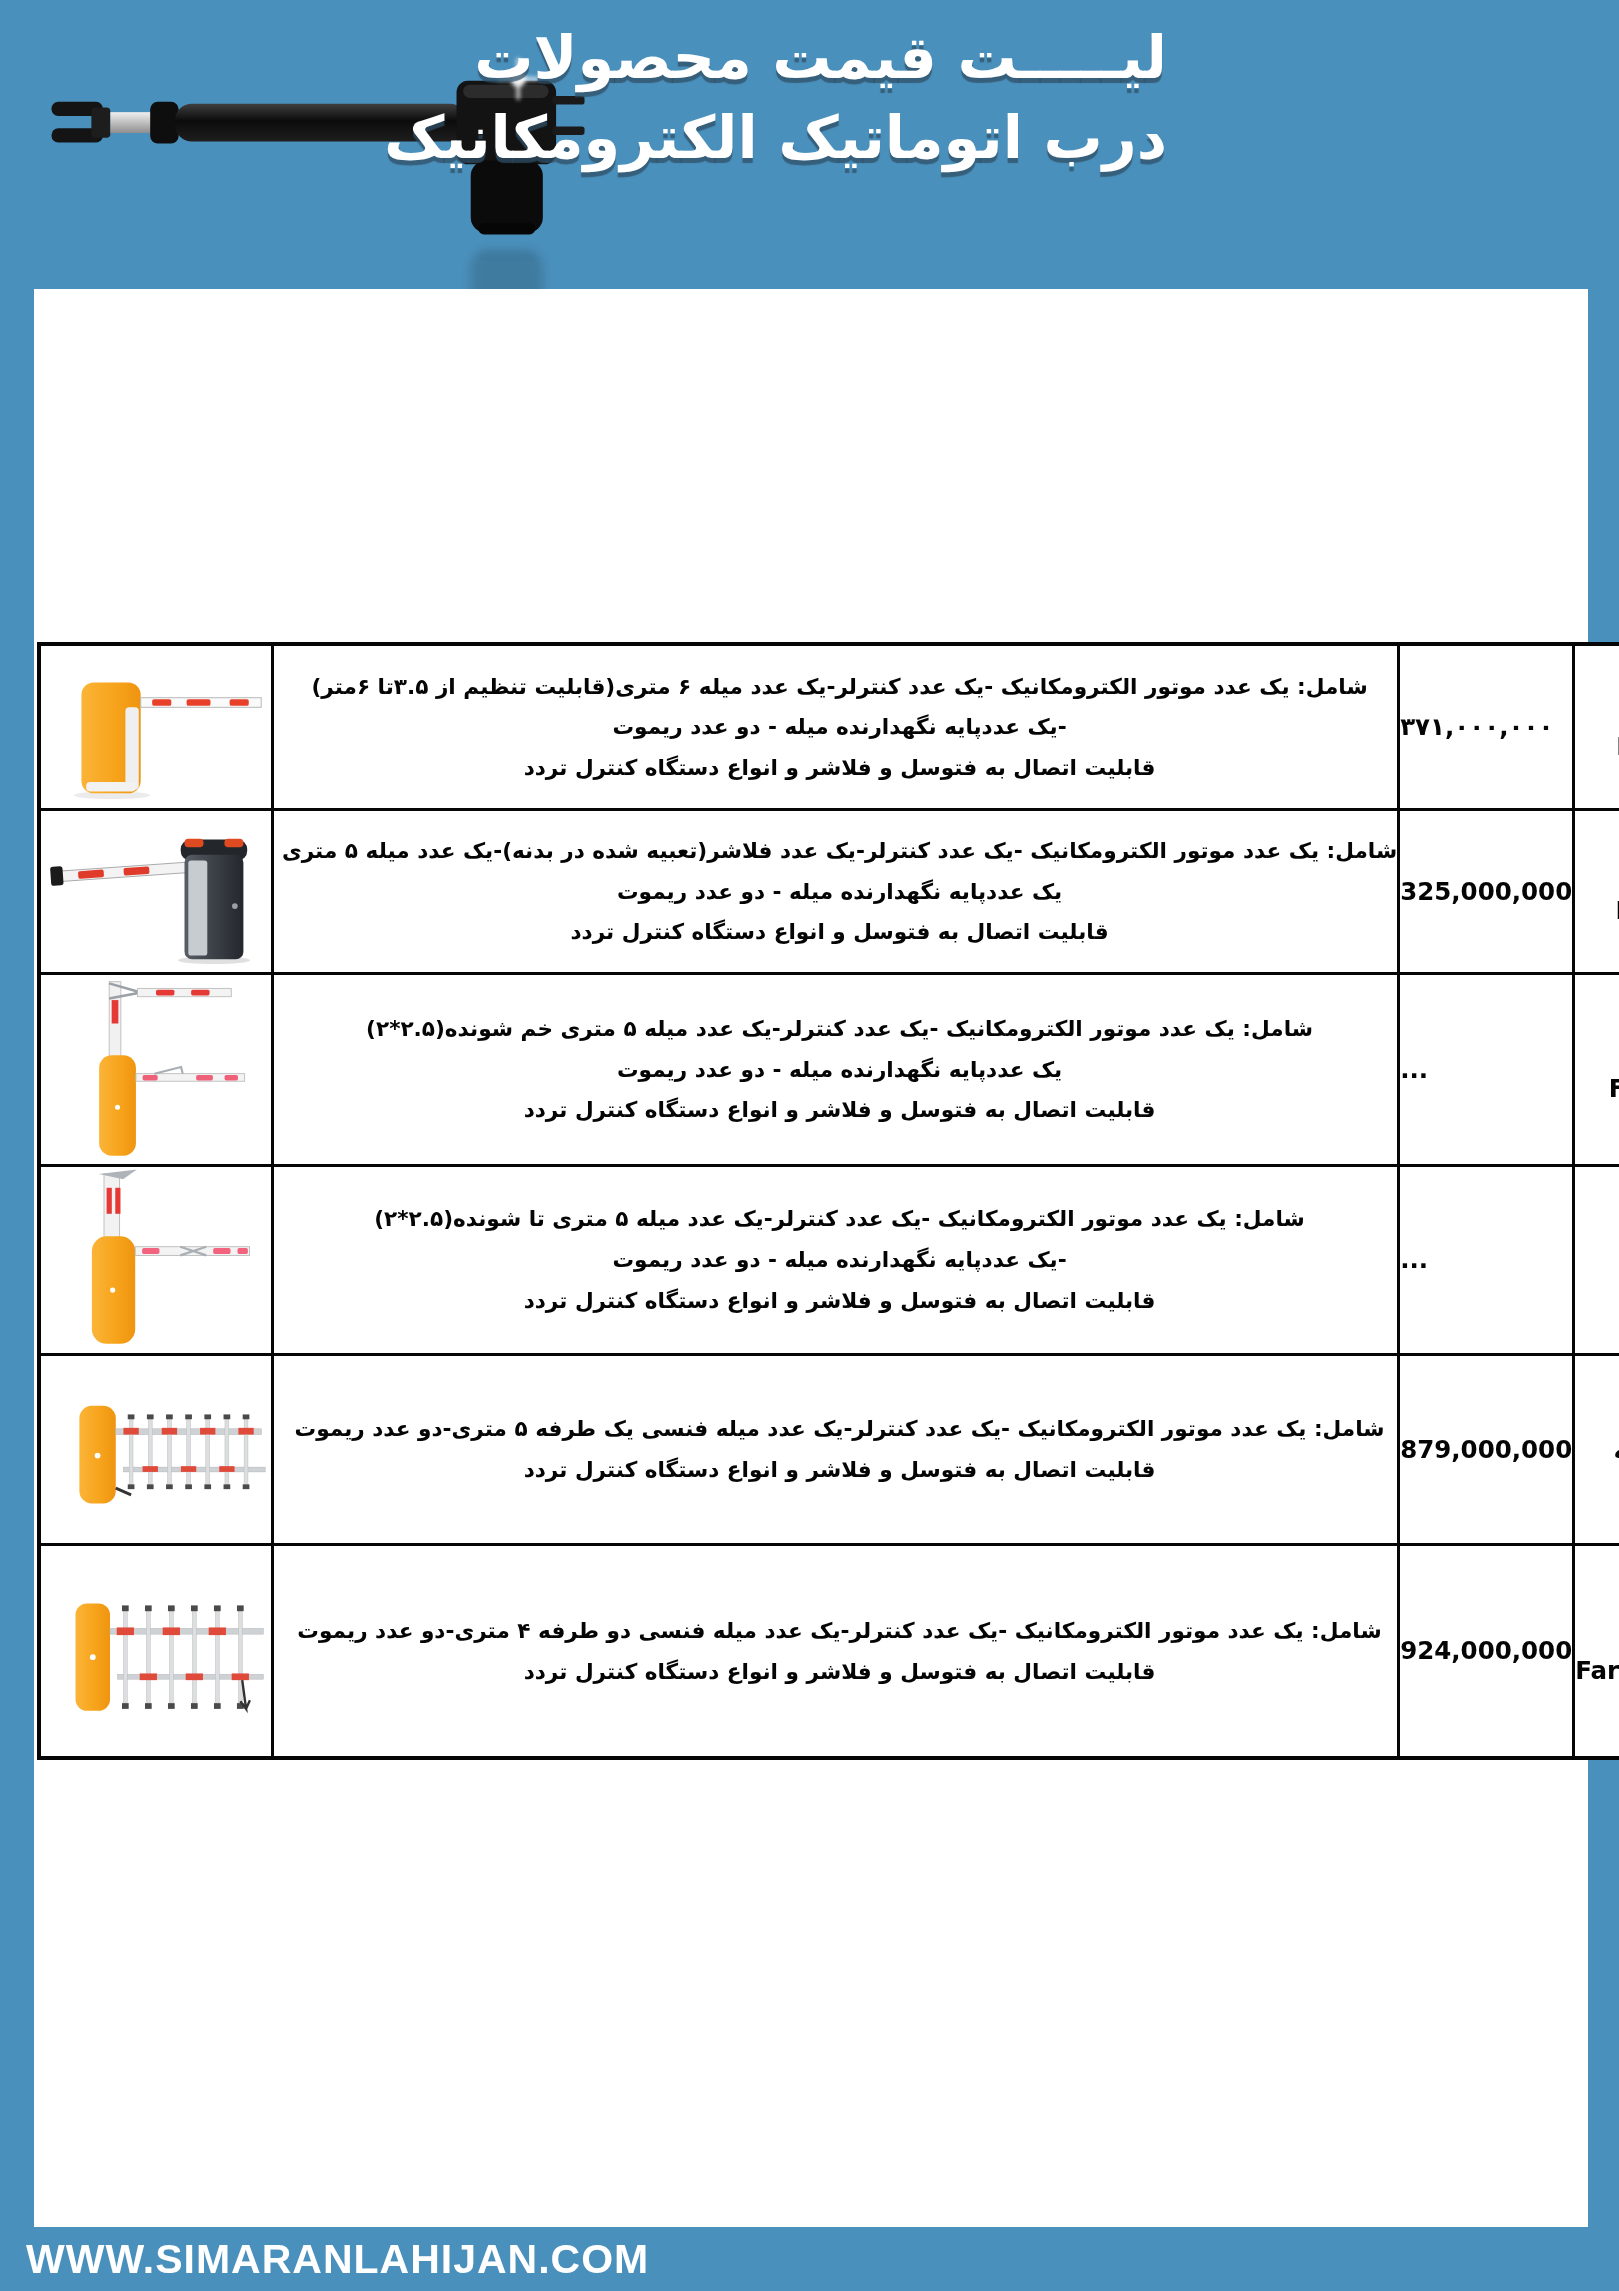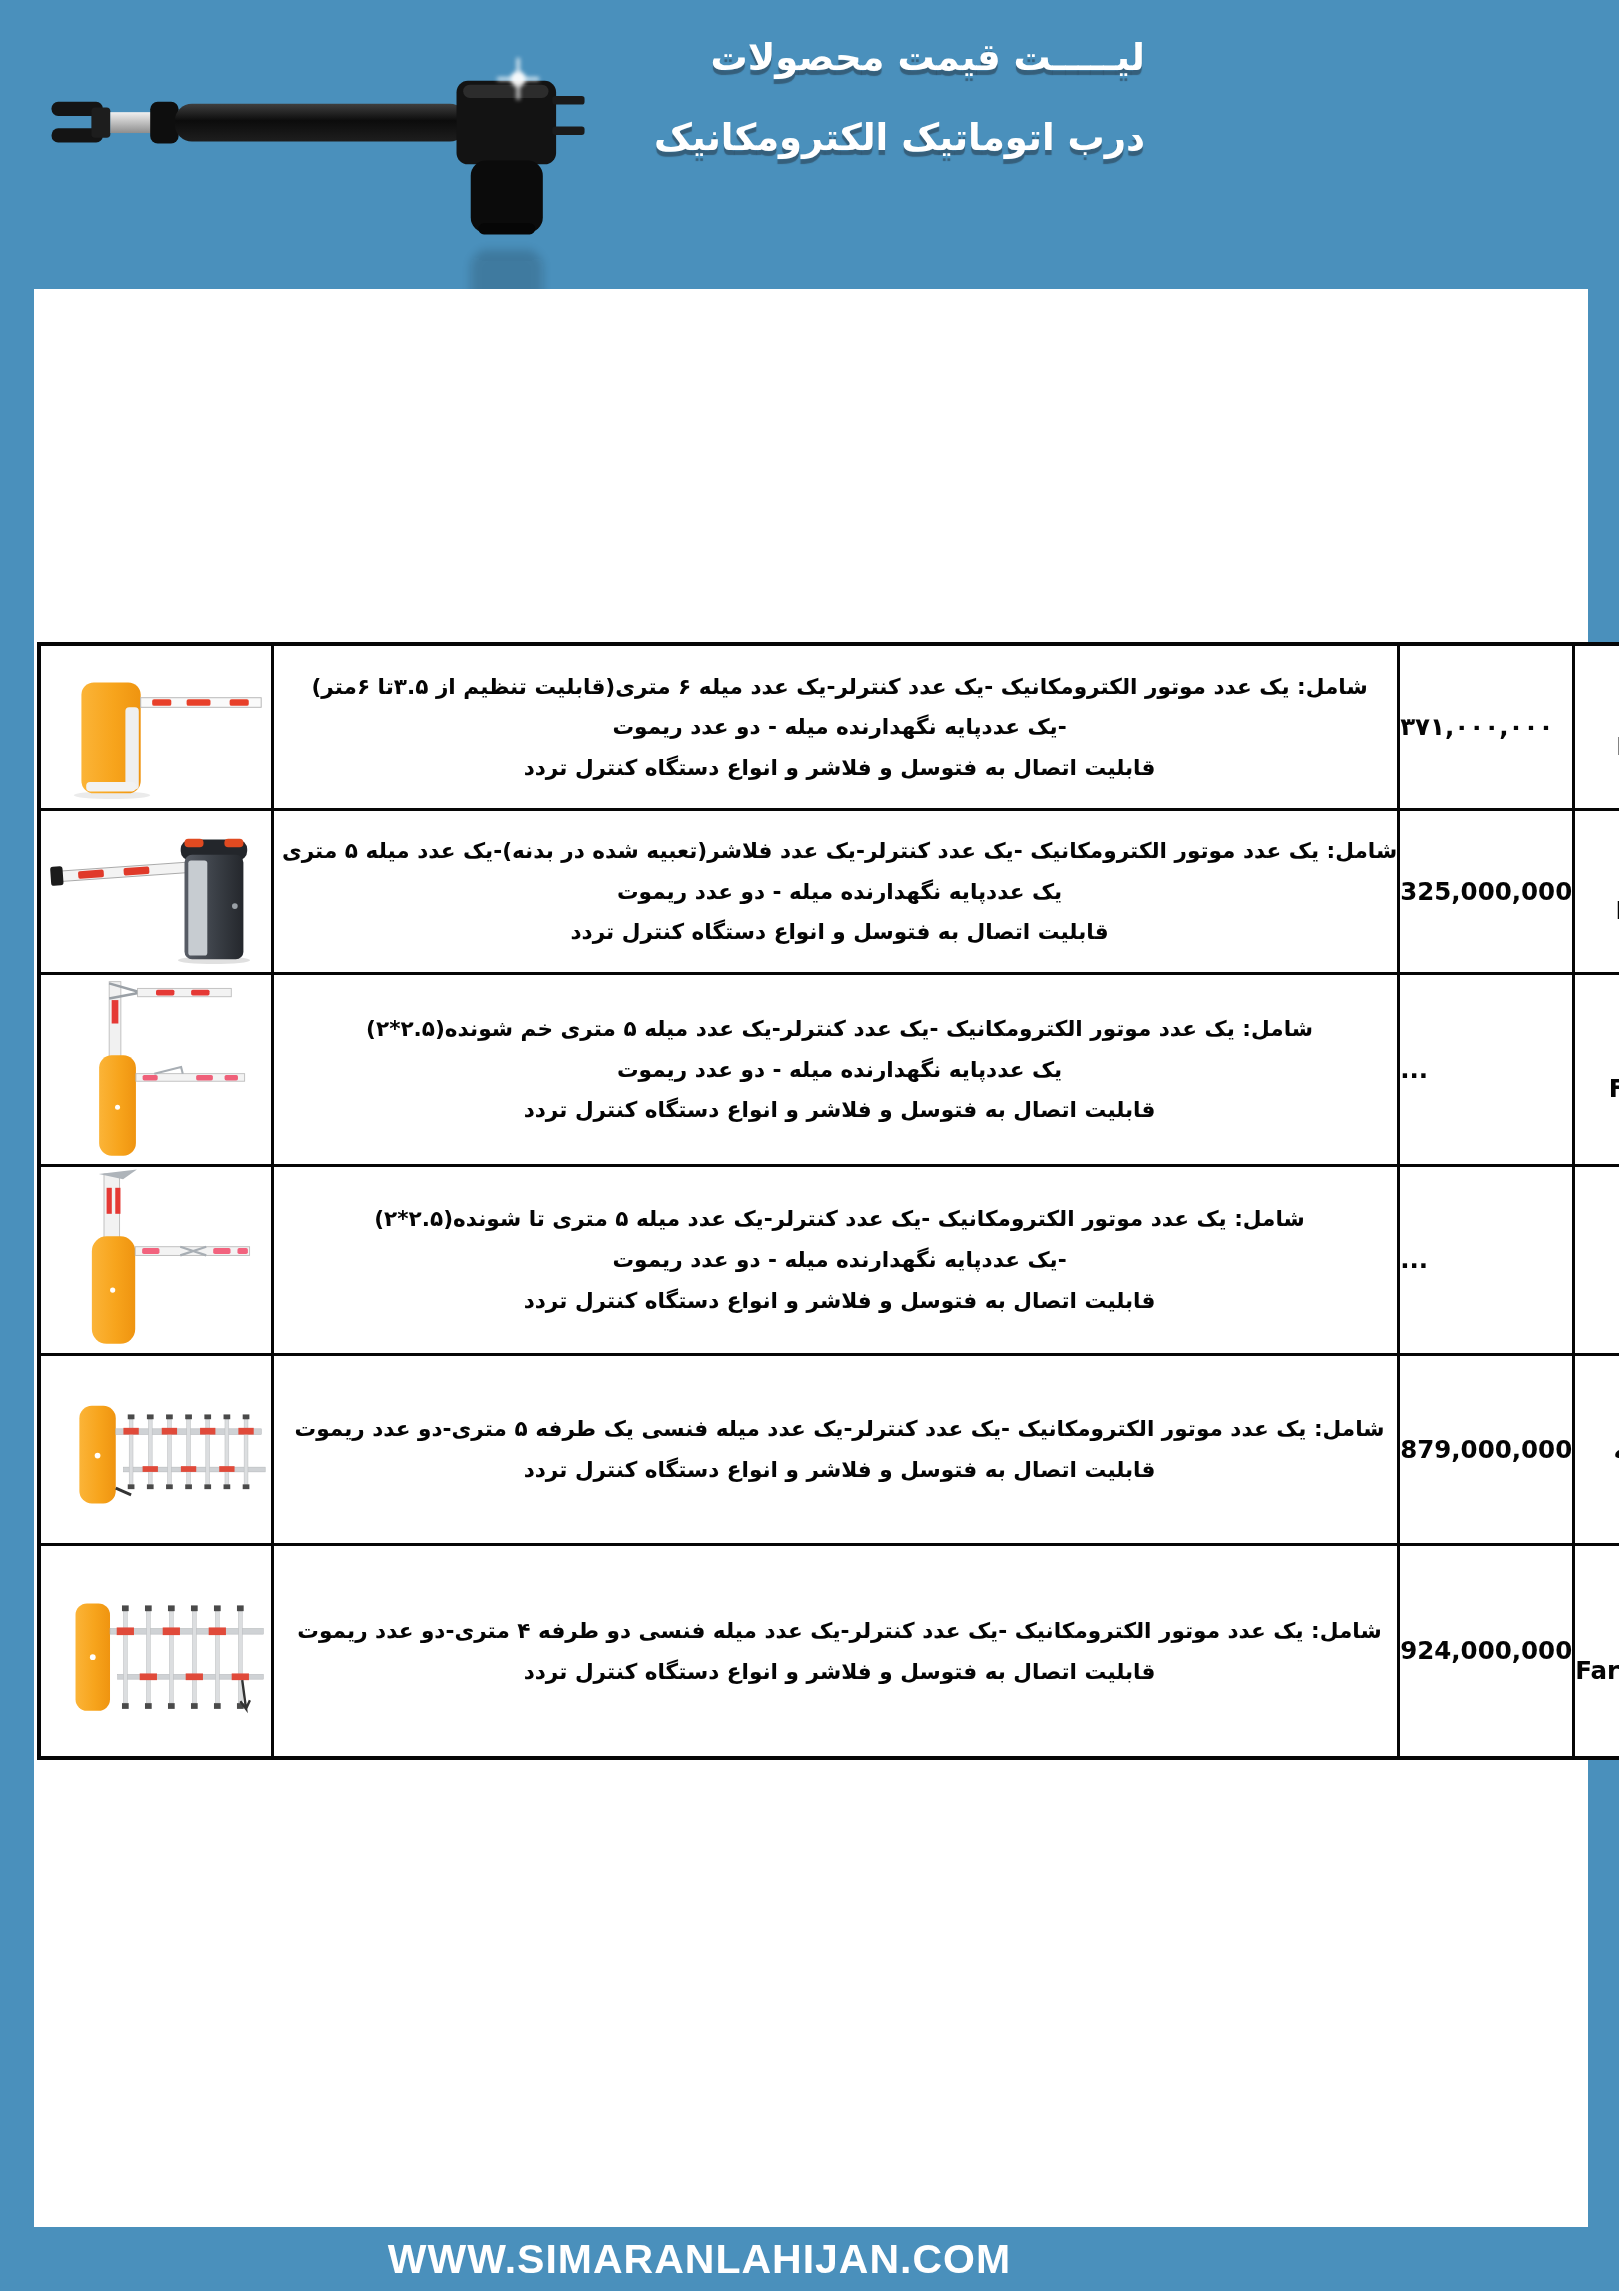--- a/index.html
+++ b/index.html
@@ -1,41 +1,41 @@
 <!DOCTYPE html>
 <html lang="fa"><head>
 <meta charset="utf-8">
 <style>
   html,body{margin:0;padding:0;background:#4a90bc;}
   .canvas{position:relative;width:1619px;height:2292px;background:#4a90bc;overflow:hidden;
           font-family:"DejaVu Sans","Liberation Sans",sans-serif;}
   
   .header{position:absolute;left:0;top:0;width:1619px;height:289px;}
   .hero-svg{position:absolute;left:24.5px;top:4.9px;}
-  .title{position:absolute;right:474px;top:17.6px;text-align:right;direction:rtl;color:#ffffff;
-         font-weight:700;font-size:37px;line-height:80px;letter-spacing:1px;
+  .title{position:absolute;right:452px;top:17.6px;text-align:right;direction:rtl;color:#ffffff;
+         font-weight:700;font-size:59px;line-height:80px;letter-spacing:1px;
          text-shadow:0 4.9px 1px rgba(47,79,101,.75);}
   
   .sheet{position:absolute;left:34px;top:289px;width:1554px;height:1938px;background:#ffffff;}
   
   .table-wrap{position:absolute;left:2.9px;top:353px;}
   .table-wrap::after{content:"";position:absolute;top:-4.9px;bottom:-4.9px;right:-12.7px;width:4.9px;background:#060606;}
   table.price{border-collapse:collapse;table-layout:fixed;background:#fff;border:4.9px solid #060606;}
   table.price td{border:3.9px solid #060606;padding:0;vertical-align:middle;overflow:hidden;}
   tr.r0{height:165px}tr.r1{height:164px}tr.r2{height:192px}
   tr.r3{height:189px}tr.r4{height:190px}tr.r5{height:214px}
   td.img{text-align:center;background:#fff;}
   td.desc{text-align:center;}
   .desc-stack{display:flex;flex-direction:column;justify-content:center;gap:15.7px;padding-left:8px;}
   .dline{direction:rtl;text-align:center;font-weight:700;font-size:21.6px;color:#050505;white-space:nowrap;}
   td.price-col{text-align:left;font-weight:700;font-size:24.5px;color:#050505;direction:rtl;}
   td.name{text-align:center;direction:rtl;font-weight:700;font-size:24.5px;line-height:39px;color:#050505;white-space:nowrap;}
   
   .footer{position:absolute;left:0;top:2227px;width:1399px;height:65px;background:#4a90bc;
-          display:flex;align-items:center;justify-content:center;}
+          display:flex;align-items:center;justify-content:flex-start;padding-left:26px;}
   .footer-text{color:#ffffff;font-weight:700;font-size:41px;letter-spacing:1px;
                font-family:"Liberation Sans","DejaVu Sans",sans-serif;}
   .hidden-defs{position:absolute;width:0;height:0;overflow:hidden;}
 </style>
 </head>
 <body>
 
 <svg class="hidden-defs" aria-hidden="true">
   <defs>
     <linearGradient id="gOrange" x1="0" y1="0" x2="1" y2="0">

